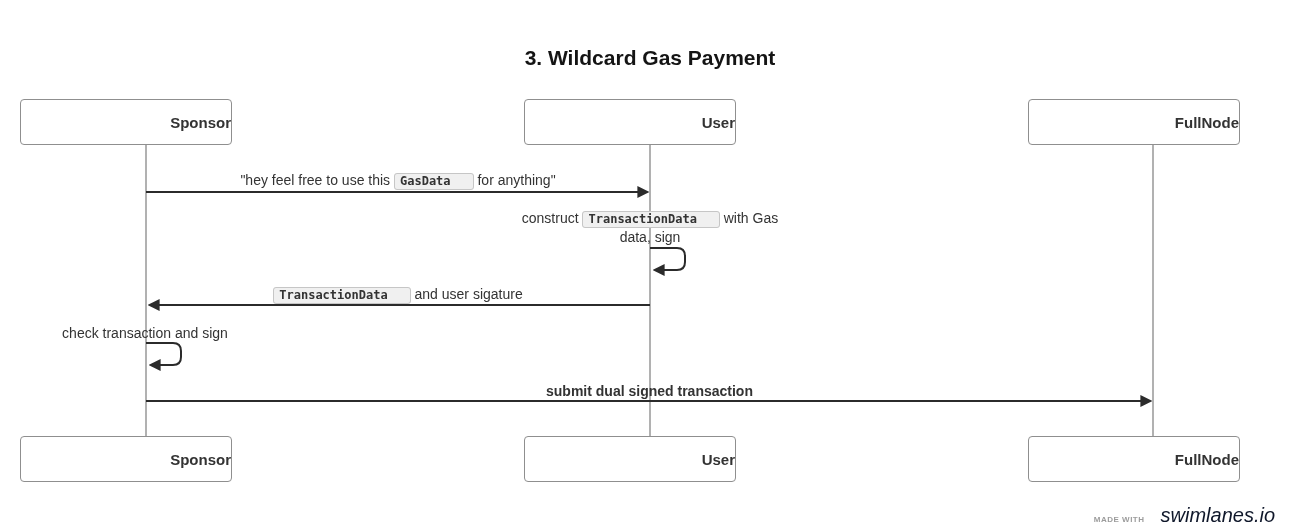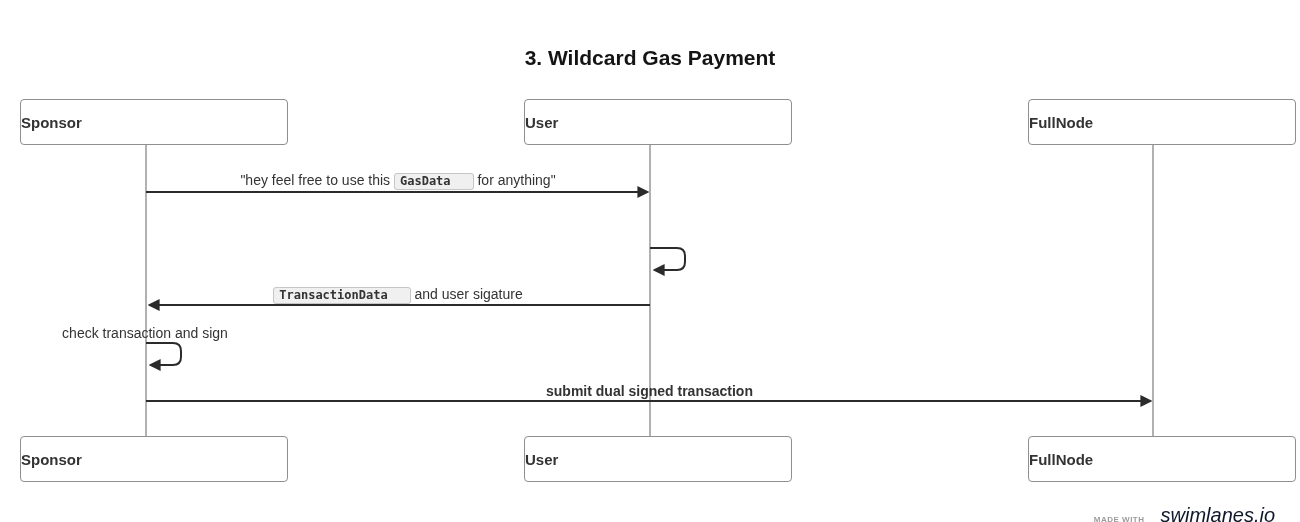--- a/index.html
+++ b/index.html
@@ -9,23 +9,23 @@
     font-family:"Liberation Sans", sans-serif; overflow:hidden;margin-top:20px;
   }
   .title {
     position:absolute; top:26px; left:0; width:1300px; text-align:center;
     font-size:21px; font-weight:700; color:#141414;
   }
   svg.lines { position:absolute; top:0; left:0; width:1300px; height:522px; }
   .lifeline { stroke:#b1b1b1; stroke-width:2; }
   .msg-line { stroke:#2b2b2b; stroke-width:2; fill:none; }
   .actor-box {
-    position:absolute; width:268px; height:46px; background:#ffffff;
+    position:absolute; width:212px; height:46px; background:#ffffff;
     border:1.5px solid #8f8f8f; border-radius:4px;
-    display:flex; align-items:center; justify-content:flex-start;
+    display:flex; align-items:center; justify-content:flex-end;
     font-size:15px; font-weight:700; color:#333333;
   }
   .msg-label {
     position:absolute; text-align:center; font-size:14px; color:#333333;
     line-height:18px;
   }
   .code-chip {
     font-family:"DejaVu Sans Mono", monospace; font-size:12px; font-weight:700;
     color:#333333; background:#f0f0f0; border:1px solid #c6c6c6;
     border-radius:3px; padding:0px 22px 1px 5px; white-space:nowrap;
@@ -84,20 +84,21 @@
     </div>
   <div class="actor-box" style="left:524px; top:416px;">
       <span>User</span>
     </div>
   <div class="actor-box" style="left:1028px;top:416px;">
       <span>FullNode</span>
     </div>
 
   <div class="msg-label" style="left:146px; top:151px; width:504px;"><span>"hey feel free to use this </span><span class="code-chip">GasData</span><span> for anything"</span></div>
 
+  <div class="msg-label" style="left:520px; top:189px; width:260px;"><span>construct </span><span class="code-chip">TransactionData</span><span> with Gas</span><br><span>data, sign</span></div>
 
   <div class="msg-label" style="left:25px; top:304px; width:240px;"><span>check transaction and sign</span></div>
 
   <div class="msg-label" style="left:146px; top:265px; width:504px;"><span class="code-chip">TransactionData</span><span> and user sigature</span></div>
 
   <div class="msg-label" style="left:146px; top:362px; width:1007px;font-weight:bold;"><span>submit dual signed transaction</span></div>
 
   <div class="footer">
     <span class="made-with">MADE WITH</span>
     <a class="brand" href="#">swimlanes.io</a>

